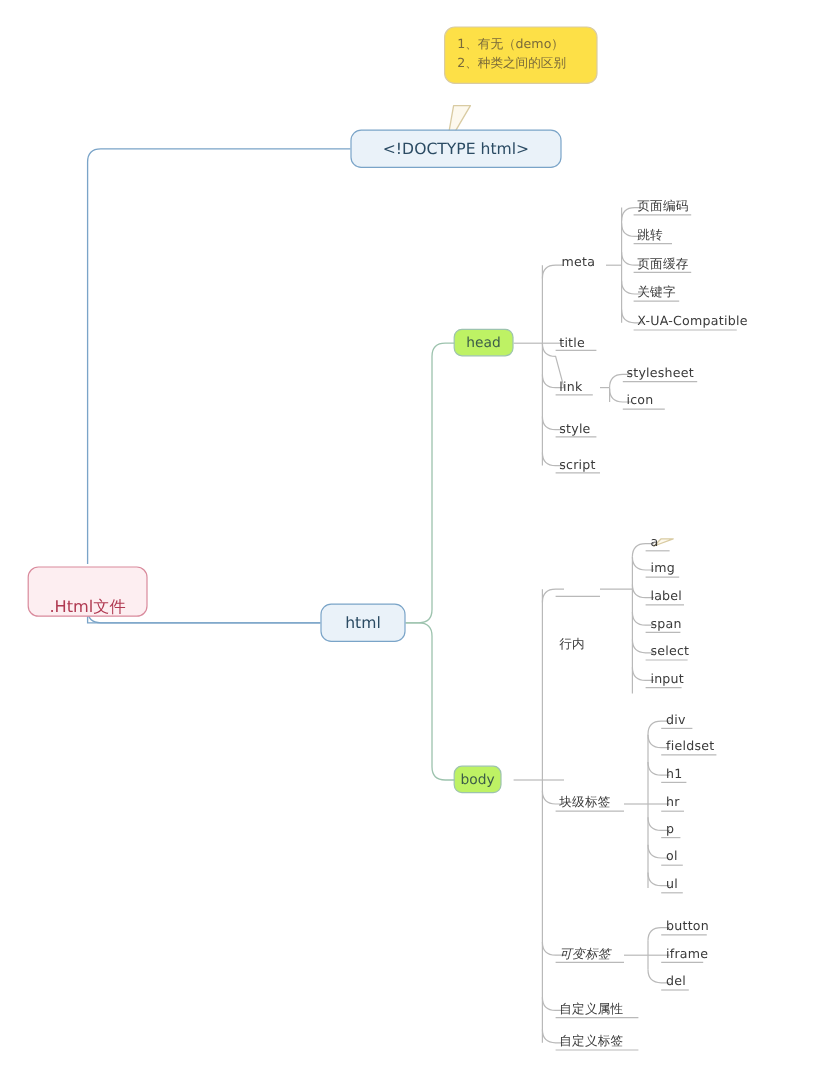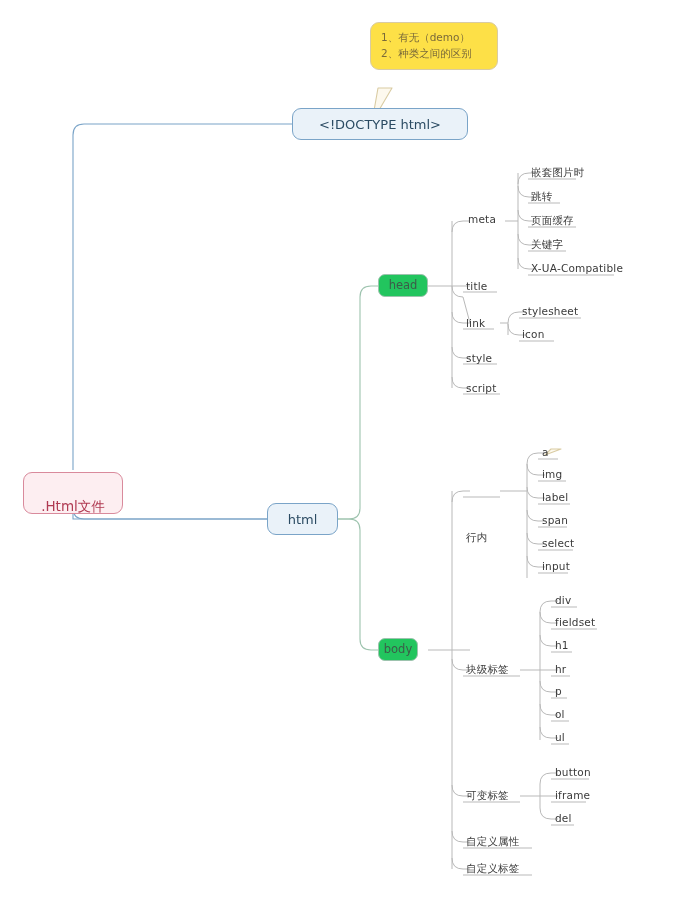--- a/index.html
+++ b/index.html
@@ -46,21 +46,21 @@
     border: 1.3px solid #7aa4c8;
     background: #eaf2f9;
     border-radius: 9px;
     color: #2b4b63;
     font-size: 13px;
     padding: 0 9px;
   }
   
   .node-green {
     border: 1.1px solid #9dc3ae;
-    background: #22c55e;
+    background: #bef264;
     border-radius: 7px;
     color: #3c5c49;
     font-size: 11.5px;
     padding: 0 7px;
     justify-content: center;
   }
   
   .leaf {
     position: absolute;
     white-space: nowrap;
@@ -249,32 +249,32 @@
   <div class="node node-green" style="left:378px; top:638px; width:40px; height:23px;">
     <span>body</span>
   </div>
 
   <div class="leaf" style="left:468px; top:214px;">meta</div>
   <div class="leaf" style="left:466px; top:281px;">title</div>
   <div class="leaf" style="left:466px; top:318px;">link</div>
   <div class="leaf" style="left:466px; top:353px;">style</div>
   <div class="leaf" style="left:466px; top:383px;">script</div>
 
-  <div class="leaf leaf-cn" style="left:531px; top:167px;">嵌套图片时</div>
+  <div class="leaf leaf-cn" style="left:531px; top:167px;">页面编码</div>
   <div class="leaf leaf-cn" style="left:531px; top:191px;">跳转</div>
   <div class="leaf leaf-cn" style="left:531px; top:215px;">页面缓存</div>
   <div class="leaf leaf-cn" style="left:531px; top:239px;">关键字</div>
   <div class="leaf" style="left:531px; top:263px;">X-UA-Compatible</div>
 
   <div class="leaf" style="left:522px; top:306px;">stylesheet</div>
   <div class="leaf" style="left:522px; top:329px;">icon</div>
 
   <div class="leaf leaf-cn" style="left:466px; top:500px;margin-top:32px;">行内</div>
   <div class="leaf leaf-cn" style="left:466px; top:664px;">块级标签</div>
-  <div class="leaf leaf-cn" style="left:466px; top:790px;">可变标签</div>
+  <div class="leaf leaf-cn" style="left:466px; top:790px;font-style:italic;">可变标签</div>
   <div class="leaf leaf-cn" style="left:466px; top:836px;">自定义属性</div>
   <div class="leaf leaf-cn" style="left:466px; top:863px;">自定义标签</div>
 
   <div class="leaf" style="left:542px; top:447px;">a</div>
   <div class="leaf" style="left:542px; top:469px;">img</div>
   <div class="leaf" style="left:542px; top:492px;">label</div>
   <div class="leaf" style="left:542px; top:515px;">span</div>
   <div class="leaf" style="left:542px; top:538px;">select</div>
   <div class="leaf" style="left:542px; top:561px;">input</div>
 

